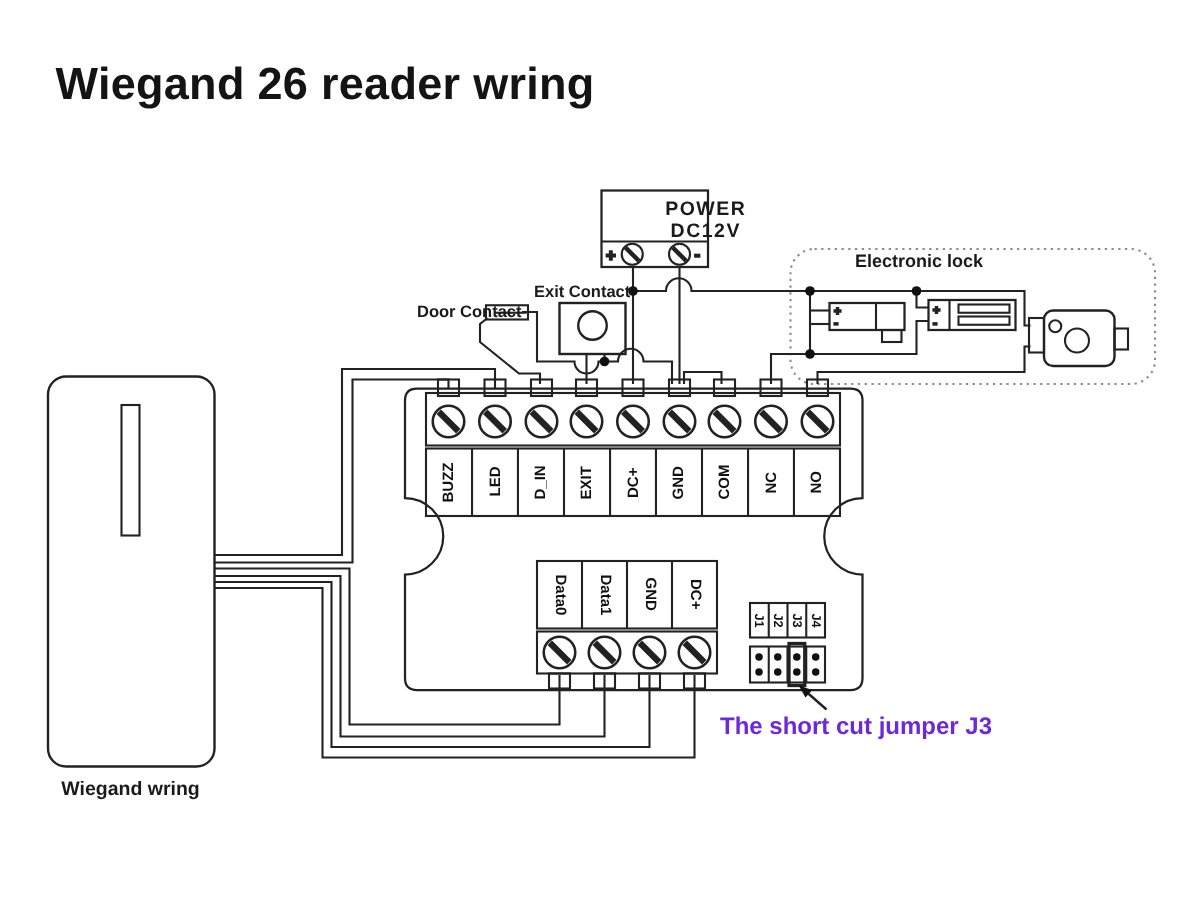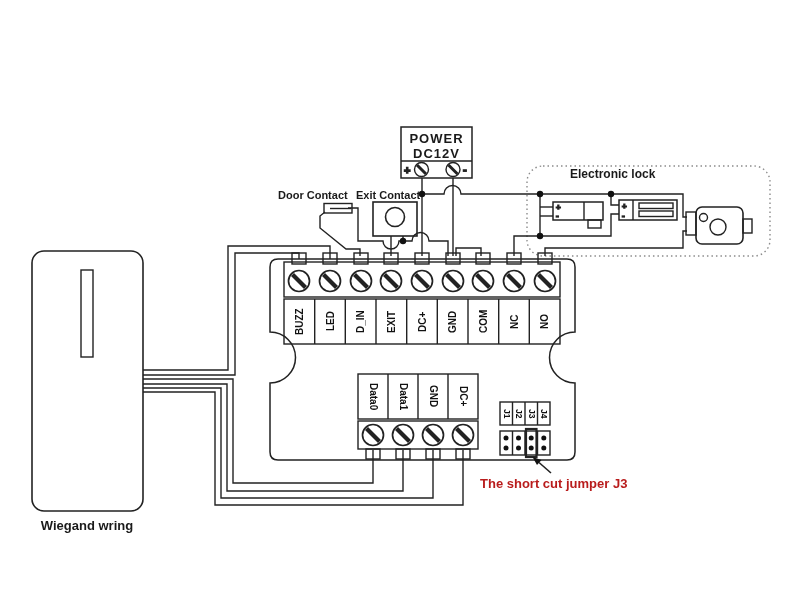--- a/index.html
+++ b/index.html
@@ -2,24 +2,24 @@
 <html><head>
 <meta charset="utf-8">
 <style>
   html,body{margin:0;padding:0;background:#ffffff;}
   #stage{position:relative;width:800px;height:600px;background:#ffffff;overflow:hidden;
          font-family:"Liberation Sans", sans-serif;color:#111;}
   #stage .abs{position:absolute;}
   .title{left:37px;top:40px;font-size:30px;font-weight:600;letter-spacing:.2px;color:#141414;white-space:nowrap;}
   .small-label{font-size:11px;font-weight:bold;color:#1a1a1a;white-space:nowrap;}
   .power-text{left:402px;top:131px;width:69px;text-align:center;font-size:13px;font-weight:bold;
-              letter-spacing:1px;line-height:15px;color:#1a1a1a;}
+              letter-spacing:1px;line-height:15px;color:#1a1a1a;padding-left:34px;}
   .lock-title{left:570px;top:167px;width:150px;text-align:left;font-size:12px;font-weight:bold;color:#1a1a1a;}
   .reader-label{left:30px;top:518px;width:114px;text-align:center;font-size:13px;font-weight:bold;color:#1a1a1a;}
-  .note{left:480px;top:476px;font-size:13px;font-weight:bold;color:#b91c1c;white-space:nowrap;}
+  .note{left:480px;top:476px;font-size:16px;font-weight:bold;color:#6d28d9;white-space:nowrap;}
   .tlabel{top:299px;width:31px;height:45px;display:flex;align-items:center;justify-content:center;
           writing-mode:vertical-rl;transform:rotate(180deg);font-size:10px;font-weight:bold;color:#111;}
   .blabel{top:374px;width:30px;height:45px;display:flex;align-items:center;justify-content:center;
           writing-mode:vertical-rl;font-size:10px;font-weight:bold;color:#111;}
   .jlabel{top:402px;width:13px;height:23px;display:flex;align-items:center;justify-content:center;
           writing-mode:vertical-rl;font-size:8.5px;font-weight:bold;color:#111;}
   svg text{font-family:"Liberation Sans", sans-serif;fill:#1a1a1a;}
   svg .pm{font-size:11px;font-weight:bold;}
   svg .pm-sm{font-size:8px;font-weight:bold;}
 </style>
@@ -216,27 +216,28 @@
     </g>
 
     <text class="pm" x="404" y="174">+</text>
     <text class="pm" x="463" y="173">-</text>
     <text class="pm-sm" x="556" y="210">+</text>
     <text class="pm-sm" x="556" y="218">-</text>
     <text class="pm-sm" x="622" y="209">+</text>
     <text class="pm-sm" x="622" y="218">-</text>
   </svg>
 
+  <div class="abs title">Wiegand 26 reader wring</div>
 
   <div class="abs power-text">
     <div>POWER</div>
     <div>DC12V</div>
   </div>
 
-  <div class="abs small-label" style="left:278px;top:189px;">Door Contact</div>
+  <div class="abs small-label" style="left:278px;top:202px;">Door Contact</div>
   <div class="abs small-label" style="left:356px;top:189px;">Exit Contact</div>
   <div class="abs lock-title">Electronic lock</div>
   <div class="abs reader-label">Wiegand wring</div>
   <div class="abs note">The short cut jumper J3</div>
 
   <div class="abs tlabel" style="left:284px;">BUZZ</div>
   <div class="abs tlabel" style="left:314.7px;">LED</div>
   <div class="abs tlabel" style="left:345.3px;">D_IN</div>
   <div class="abs tlabel" style="left:376px;">EXIT</div>
   <div class="abs tlabel" style="left:406.7px;">DC+</div>

